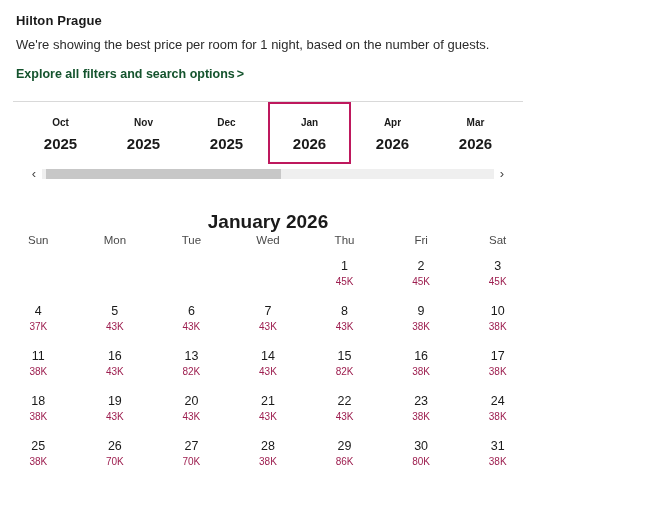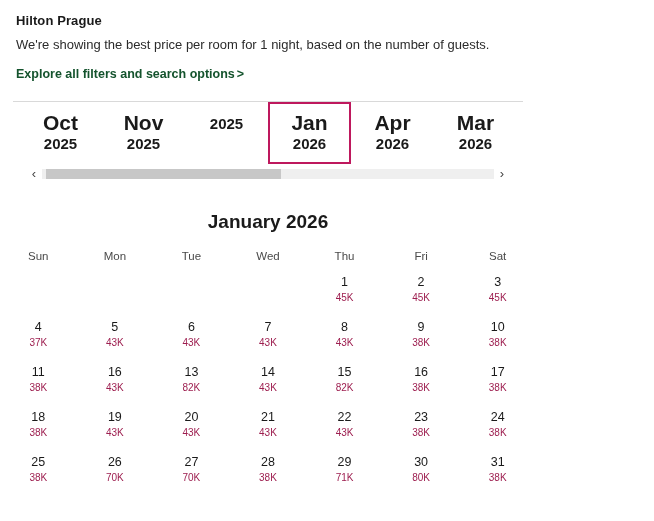--- a/index.html
+++ b/index.html
@@ -62,21 +62,21 @@
   }
   .month-item {
     flex: 0 0 83px;
     text-align: center;
     padding-top: 9px;
     cursor: pointer;
     border: 2px solid transparent;
     background: transparent;
   }
   .month-item .m-name {
-    font-size: 21px;
+    font-size: 10px;
     font-weight: bold;
     color: #1a1a1a;
     line-height: 20px;
   }
   .month-item .m-year {
     font-size: 15px;
     font-weight: bold;
     color: #1a1a1a;
     line-height: 21px;
   }
@@ -122,21 +122,21 @@
   .cal-title {
     text-align: center;
     font-size: 19px;
     font-weight: bold;
     color: #1a1a1a;
     margin-top: 28px;
   }
   table.cal {
     width: 100%;
     border-collapse: collapse;
-    margin-top: 16px;
+    margin-top: 0;
     table-layout: fixed;
   }
   table.cal th {
     font-size: 11.5px;
     font-weight: normal;
     color: #4a4a4a;
     padding-bottom: 6px;
     text-align: center;
   }
   table.cal td {
@@ -180,20 +180,21 @@
     <div class="month-strip">
       <div class="month-item">
         <div class="m-name">Oct</div>
         <div class="m-year">2025</div>
       </div>
       <div class="month-item">
         <div class="m-name">Nov</div>
         <div class="m-year">2025</div>
       </div>
       <div class="month-item">
+        <div class="m-name">Dec</div>
         <div class="m-year">2025</div>
       </div>
       <div class="month-item selected">
         <div class="m-name">Jan</div>
         <div class="m-year">2026</div>
       </div>
       <div class="month-item">
         <div class="m-name">Apr</div>
         <div class="m-year">2026</div>
       </div>
@@ -355,21 +356,21 @@
         <td>
           <div class="day-num">27</div>
           <div class="day-price">70K</div>
         </td>
         <td>
           <div class="day-num">28</div>
           <div class="day-price">38K</div>
         </td>
         <td>
           <div class="day-num">29</div>
-          <div class="day-price">71K</div>
+          <div class="day-price">86K</div>
         </td>
         <td>
           <div class="day-num">30</div>
           <div class="day-price">80K</div>
         </td>
         <td>
           <div class="day-num">31</div>
           <div class="day-price">38K</div>
         </td>
       </tr>

